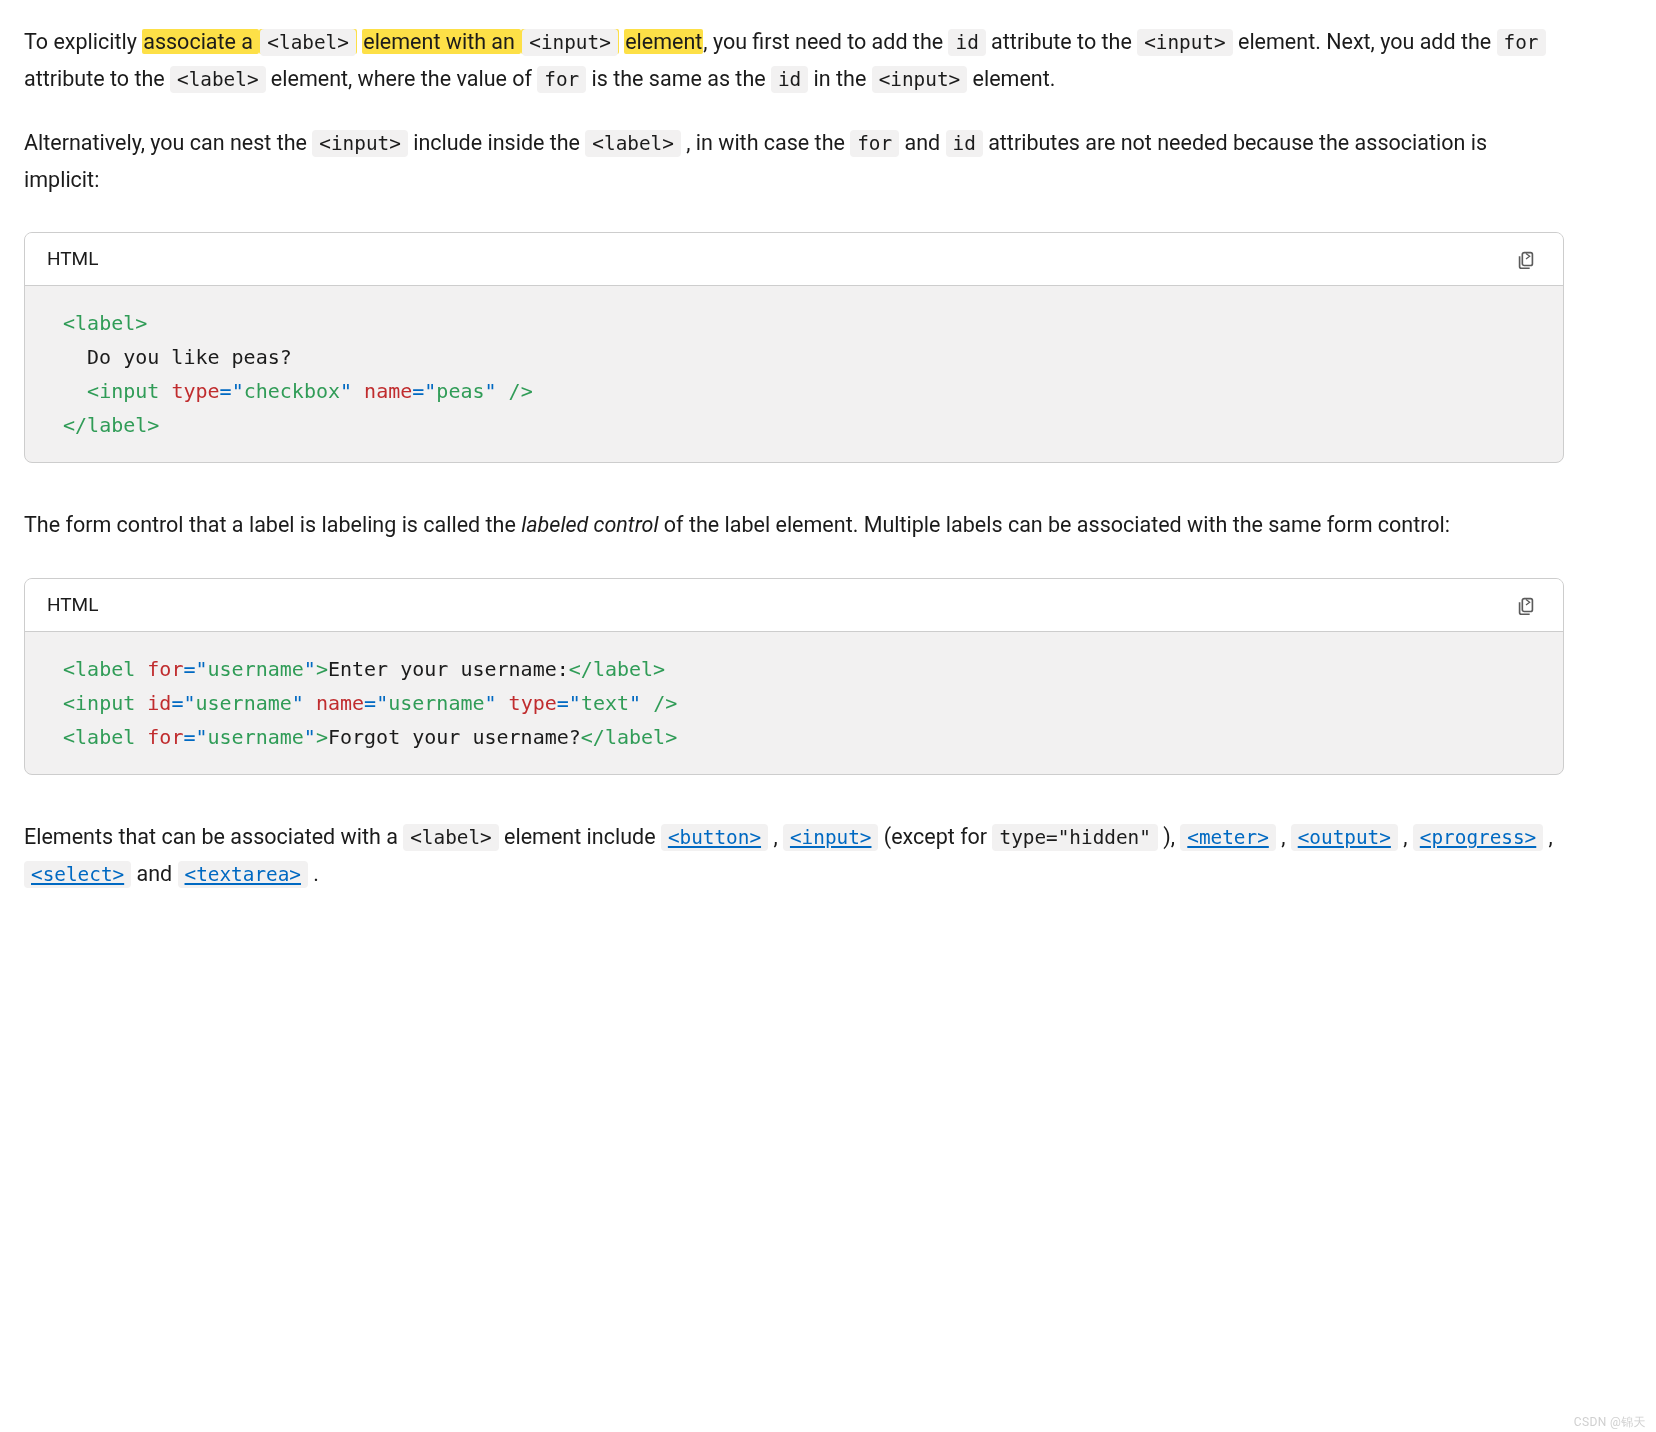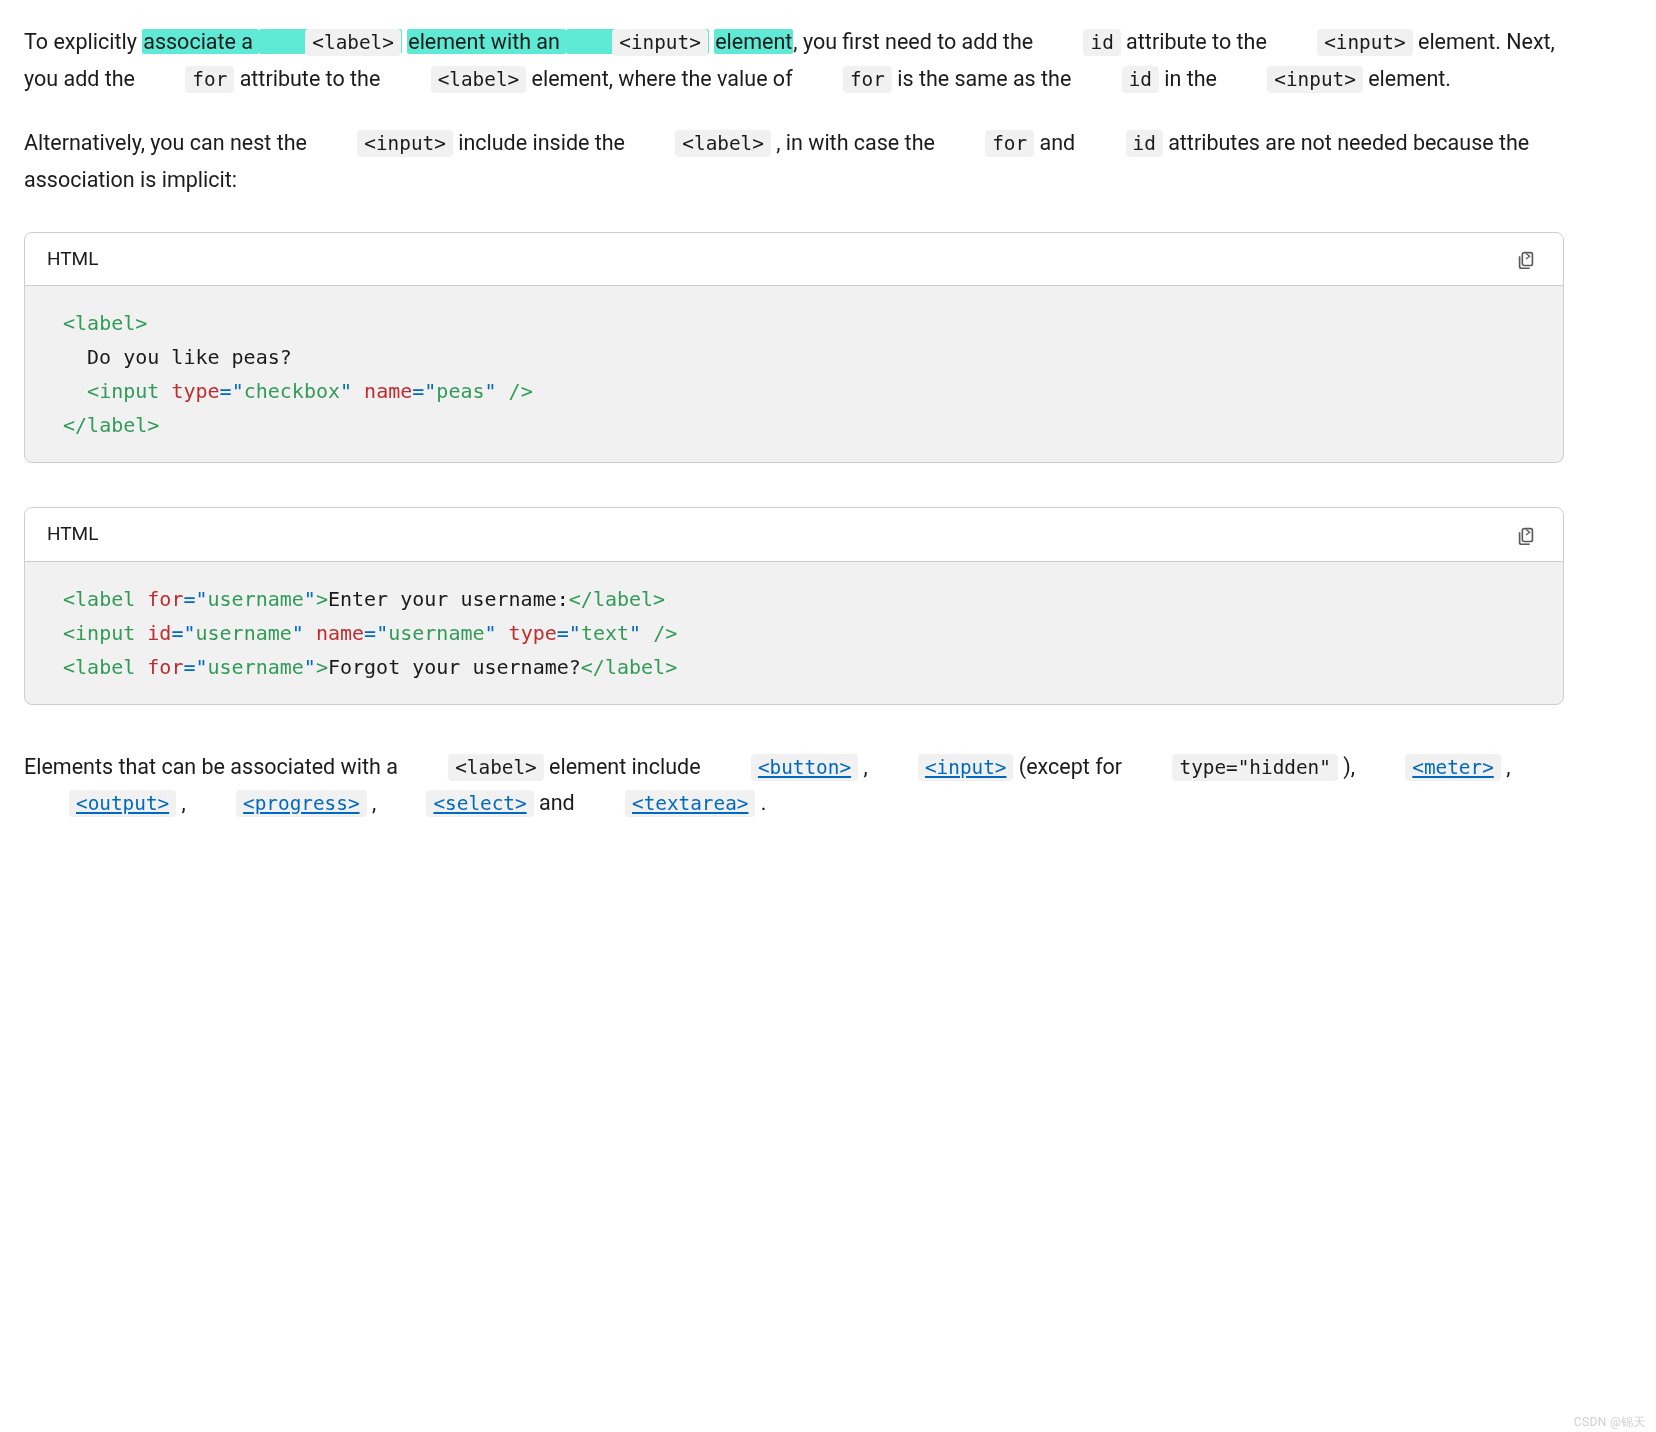--- a/index.html
+++ b/index.html
@@ -16,24 +16,23 @@
   .content {
     max-width: 1540px;
   }
   p { margin: 0 0 28px 0; }
   code.inline {
     font-family: ui-monospace, SFMono-Regular, "SF Mono", Menlo, Consolas, monospace;
     background: #f2f1f1;
     padding: 2px 7px;
     border-radius: 4px;
     font-size: 0.9em;
-    margin-left: 45px;
   }
   .hl {
-    background: #5eead4;
+    background: #fde047;
     border-radius: 2px;
     padding: 0 1px;
   }
   a.codelink {
     color: #0069c2;
     text-decoration: underline;
     text-decoration-color: #0069c2;
   }
   a.codelink code.inline {
     color: #0069c2;
@@ -115,20 +114,23 @@
           </svg>
         </span>
       </button>
     </div>
     <div class="code-body"><span class="tok-tag">&lt;</span><span class="tok-tag">label</span><span class="tok-tag">&gt;</span>
 <span class="tok-text">  Do you like peas?</span>
 <span class="tok-text">  </span><span class="tok-tag">&lt;</span><span class="tok-tag">input</span><span> </span><span class="tok-attr">type</span><span class="tok-punct">=</span><span class="tok-punct">"</span><span class="tok-tag">checkbox</span><span class="tok-punct">"</span><span> </span><span class="tok-attr">name</span><span class="tok-punct">=</span><span class="tok-punct">"</span><span class="tok-tag">peas</span><span class="tok-punct">"</span><span class="tok-tag"> /&gt;</span>
 <span class="tok-tag">&lt;/</span><span class="tok-tag">label</span><span class="tok-tag">&gt;</span></div>
   </div>
 
+  <p>
+    <span>The form control that a label is labeling is called the </span><em class="term">labeled control</em><span> of the label element. Multiple labels can be associated with the same form control:</span>
+  </p>
 
   <div class="code-box">
     <div class="code-header">
       <span class="code-badge">HTML</span>
       <button class="copy-btn">
         <span>
           <svg viewBox="0 0 24 24" fill="none" stroke="currentColor" stroke-width="1.8">
             <rect x="8" y="4" width="11" height="14" rx="2"></rect>
             <path d="M5 8v11a2 2 0 0 0 2 2h9"></path>
             <path d="M12 11l4-3-4-3" stroke-width="1.4"></path>

